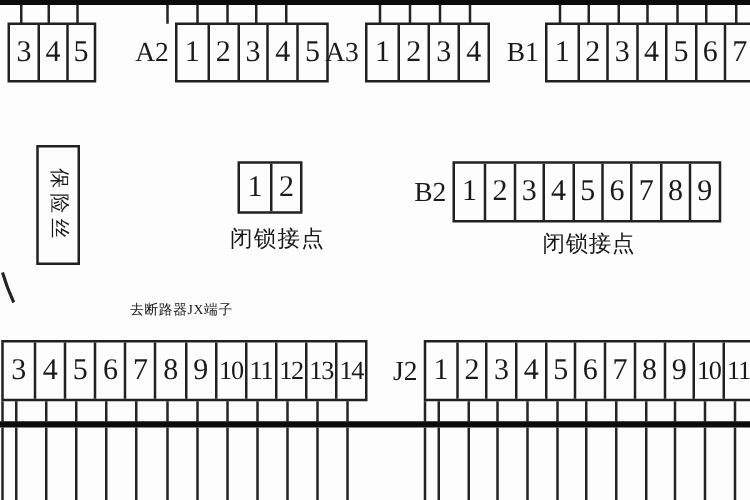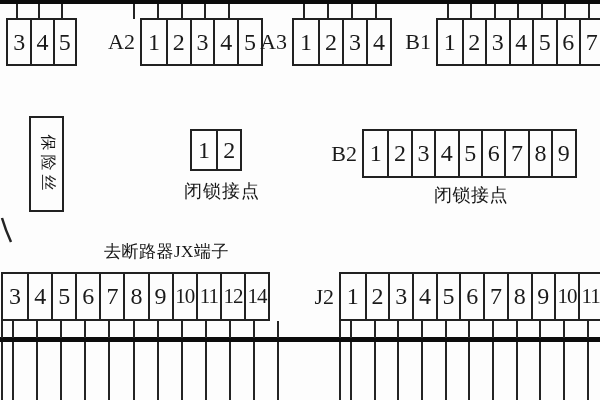--- a/index.html
+++ b/index.html
@@ -29,21 +29,21 @@
     position:absolute;right:calc(100% + 5px);top:50%;
     transform:translateY(-50%);
     font-size:22px;color:#1a1a1a;white-space:nowrap;
   }
   .cjk{
     position:absolute;color:#161616;white-space:nowrap;
     font-family:"Liberation Serif","DejaVu Serif",serif;
   }
   #lbl-interlock{left:184px;top:179px;font-size:18px;letter-spacing:1px;}
   #lbl-protection{left:434px;top:183px;font-size:18px;letter-spacing:0.5px;}
-  #lbl-breaker{left:104px;top:240px;font-size:17px;letter-spacing:0.5px;}
+  #lbl-breaker{left:104px;top:240px;font-size:11px;letter-spacing:0.5px;}
   #lbl-isolation{left:401px;top:243px;font-size:17px;letter-spacing:0.5px;}
   #fuse-box{
     position:absolute;left:29px;top:116px;width:35px;height:96px;
     border:2px solid #212121;box-sizing:border-box;background:#fdfdfd;
     display:flex;align-items:center;justify-content:center;
   }
   #fuse-box span{
     transform:rotate(90deg);font-size:16px;letter-spacing:4px;
     white-space:nowrap;color:#161616;
   }
@@ -149,20 +149,21 @@
         <div class="cell" style="width: 24.1px; flex: 0 0 24.1px;">3</div>
         <div class="cell" style="width: 24.1px; flex: 0 0 24.1px;">4</div>
         <div class="cell" style="width: 24.1px; flex: 0 0 24.1px;">5</div>
         <div class="cell" style="width: 24.1px; flex: 0 0 24.1px;">6</div>
         <div class="cell" style="width: 24.1px; flex: 0 0 24.1px;">7</div>
         <div class="cell" style="width: 24.1px; flex: 0 0 24.1px;">8</div>
         <div class="cell" style="width: 24.1px; flex: 0 0 24.1px;">9</div>
         <div class="cell multi" style="width: 24.1px; flex: 0 0 24.1px;">10</div>
         <div class="cell multi" style="width: 24.1px; flex: 0 0 24.1px;">11</div>
         <div class="cell multi" style="width: 24.1px; flex: 0 0 24.1px;">12</div>
+        <div class="cell multi" style="width: 24.1px; flex: 0 0 24.1px;">13</div>
         <div class="cell multi" style="width: 24.1px; flex: 0 0 24.1px;">14</div>
       </div>
     </div>
     <div class="wire" style="left: 12.05px; top: 321px; height: 17px;"></div>
     <div class="wire" style="left: 12.05px; top: 342px; height: 58px;"></div>
     <div class="wire" style="left: 36.15px; top: 321px; height: 17px;"></div>
     <div class="wire" style="left: 36.15px; top: 342px; height: 58px;"></div>
     <div class="wire" style="left: 60.25px; top: 321px; height: 17px;"></div>
     <div class="wire" style="left: 60.25px; top: 342px; height: 58px;"></div>
     <div class="wire" style="left: 84.35px; top: 321px; height: 17px;"></div>

